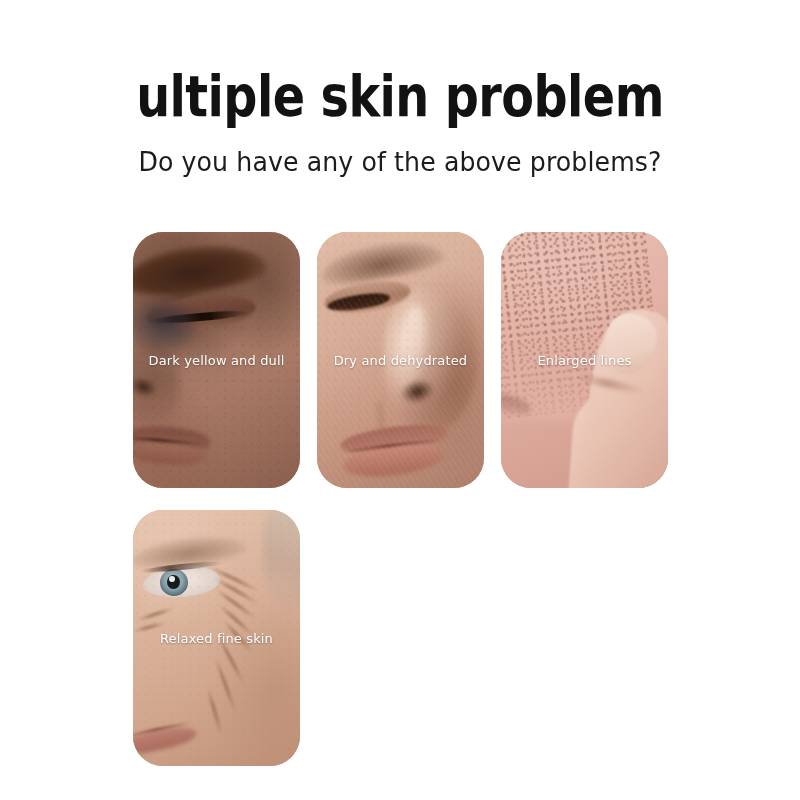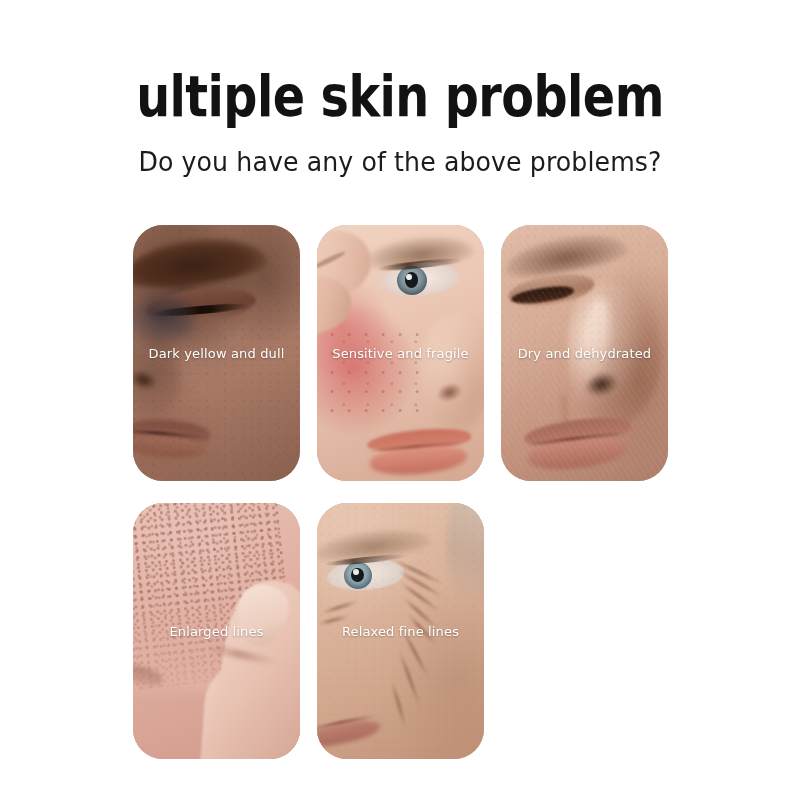--- a/index.html
+++ b/index.html
@@ -50,21 +50,21 @@
     color: #1c1c1c;
     margin-top: 24px;
     letter-spacing: 0.1px;
     transform: scaleX(0.97);
   }
 
   
   .card-grid {
     position: absolute;
     left: 133px;
-    top: 225px;
+    top: 232px;
     width: 535px;
     display: grid;
     grid-template-columns: repeat(3, 167px);
     grid-template-rows: 256px 256px;
     column-gap: 17px;
     row-gap: 22px;
   }
 
   .card {
     position: relative;
@@ -629,40 +629,20 @@
         <div class="layer p1-nostril"></div>
         <div class="layer p1-lipUp"></div>
         <div class="layer p1-line"></div>
         <div class="layer p1-lipLow"></div>
         <div class="layer p1-tex"></div>
       </div>
       <div class="card-label">Dark yellow and dull</div>
     </div>
 
 
-    <div class="card">
-      <div class="card-photo p3">
-        <div class="layer p3-nose"></div>
-        <div class="layer p3-brow"></div>
-        <div class="layer p3-eyewhite"></div>
-        <div class="layer p3-iris"></div>
-        <div class="layer p3-pupil"></div>
-        <div class="layer p3-glint"></div>
-        <div class="layer p3-lashU"></div>
-        <div class="layer p3-finger1"></div>
-        <div class="layer p3-finger2"></div>
-        <div class="layer p3-fingerline"></div>
-        <div class="layer p3-nostril"></div>
-        <div class="layer p3-lipUp"></div>
-        <div class="layer p3-lipline"></div>
-        <div class="layer p3-lipLow"></div>
-        <div class="layer p3-spots"></div>
-      </div>
-      <div class="card-label">Sensitive and fragile</div>
-    </div>
 
     <div class="card">
       <div class="card-photo p4">
         <div class="layer p4-nose"></div>
         <div class="layer p4-nosehl"></div>
         <div class="layer p4-brow"></div>
         <div class="layer p4-lid"></div>
         <div class="layer p4-eye"></div>
         <div class="layer p4-nostril"></div>
         <div class="layer p4-phil"></div>
@@ -704,17 +684,17 @@
         <div class="layer wrinkle w5"></div>
         <div class="layer wrinkle w6"></div>
         <div class="layer wrinkle w7"></div>
         <div class="layer wrinkle w8"></div>
         <div class="layer wrinkle w9"></div>
         <div class="layer wrinkle w10"></div>
         <div class="layer p6-lipline"></div>
         <div class="layer p6-lip"></div>
         <div class="layer p6-tex"></div>
       </div>
-      <div class="card-label">Relaxed fine lines</div>
+      <div class="card-label">Relaxed fine skin</div>
     </div>
 
   </div>
 </div>
 
 </body></html>

